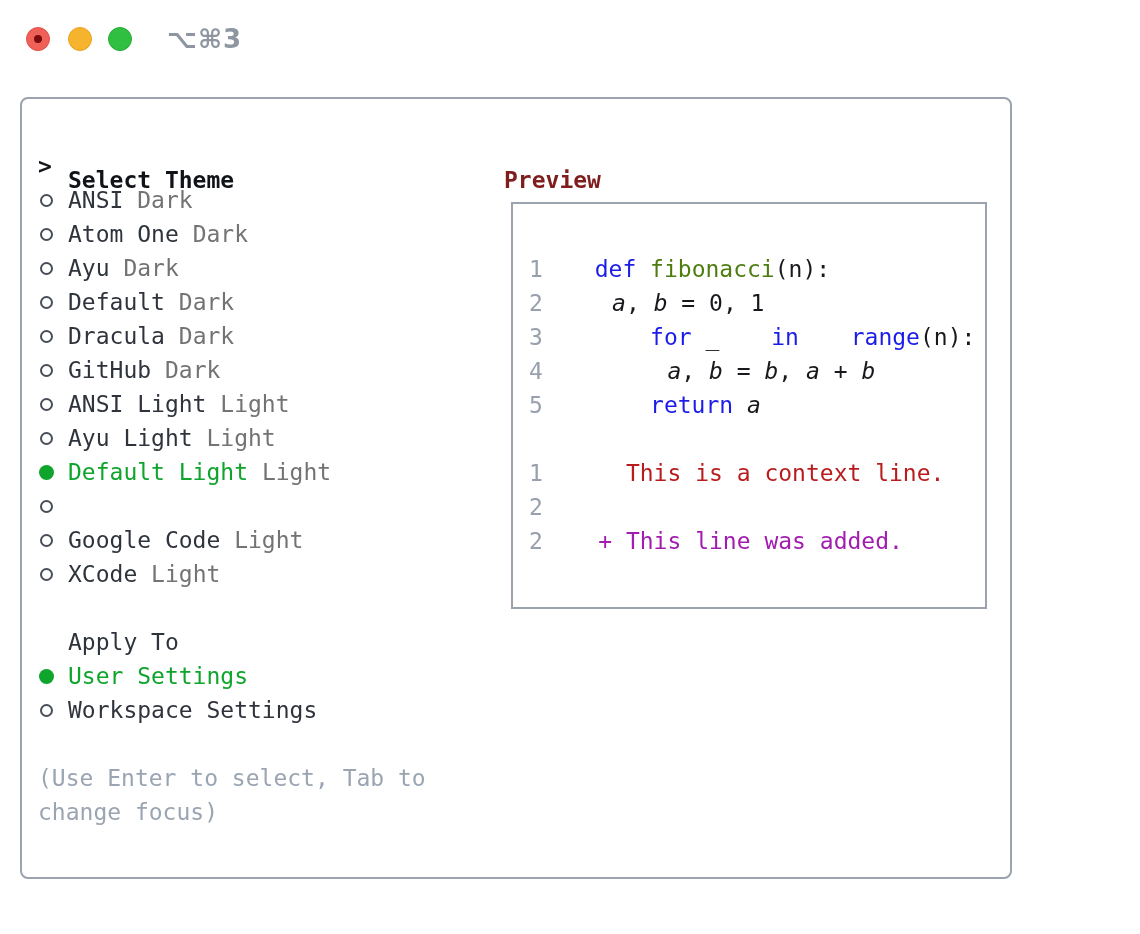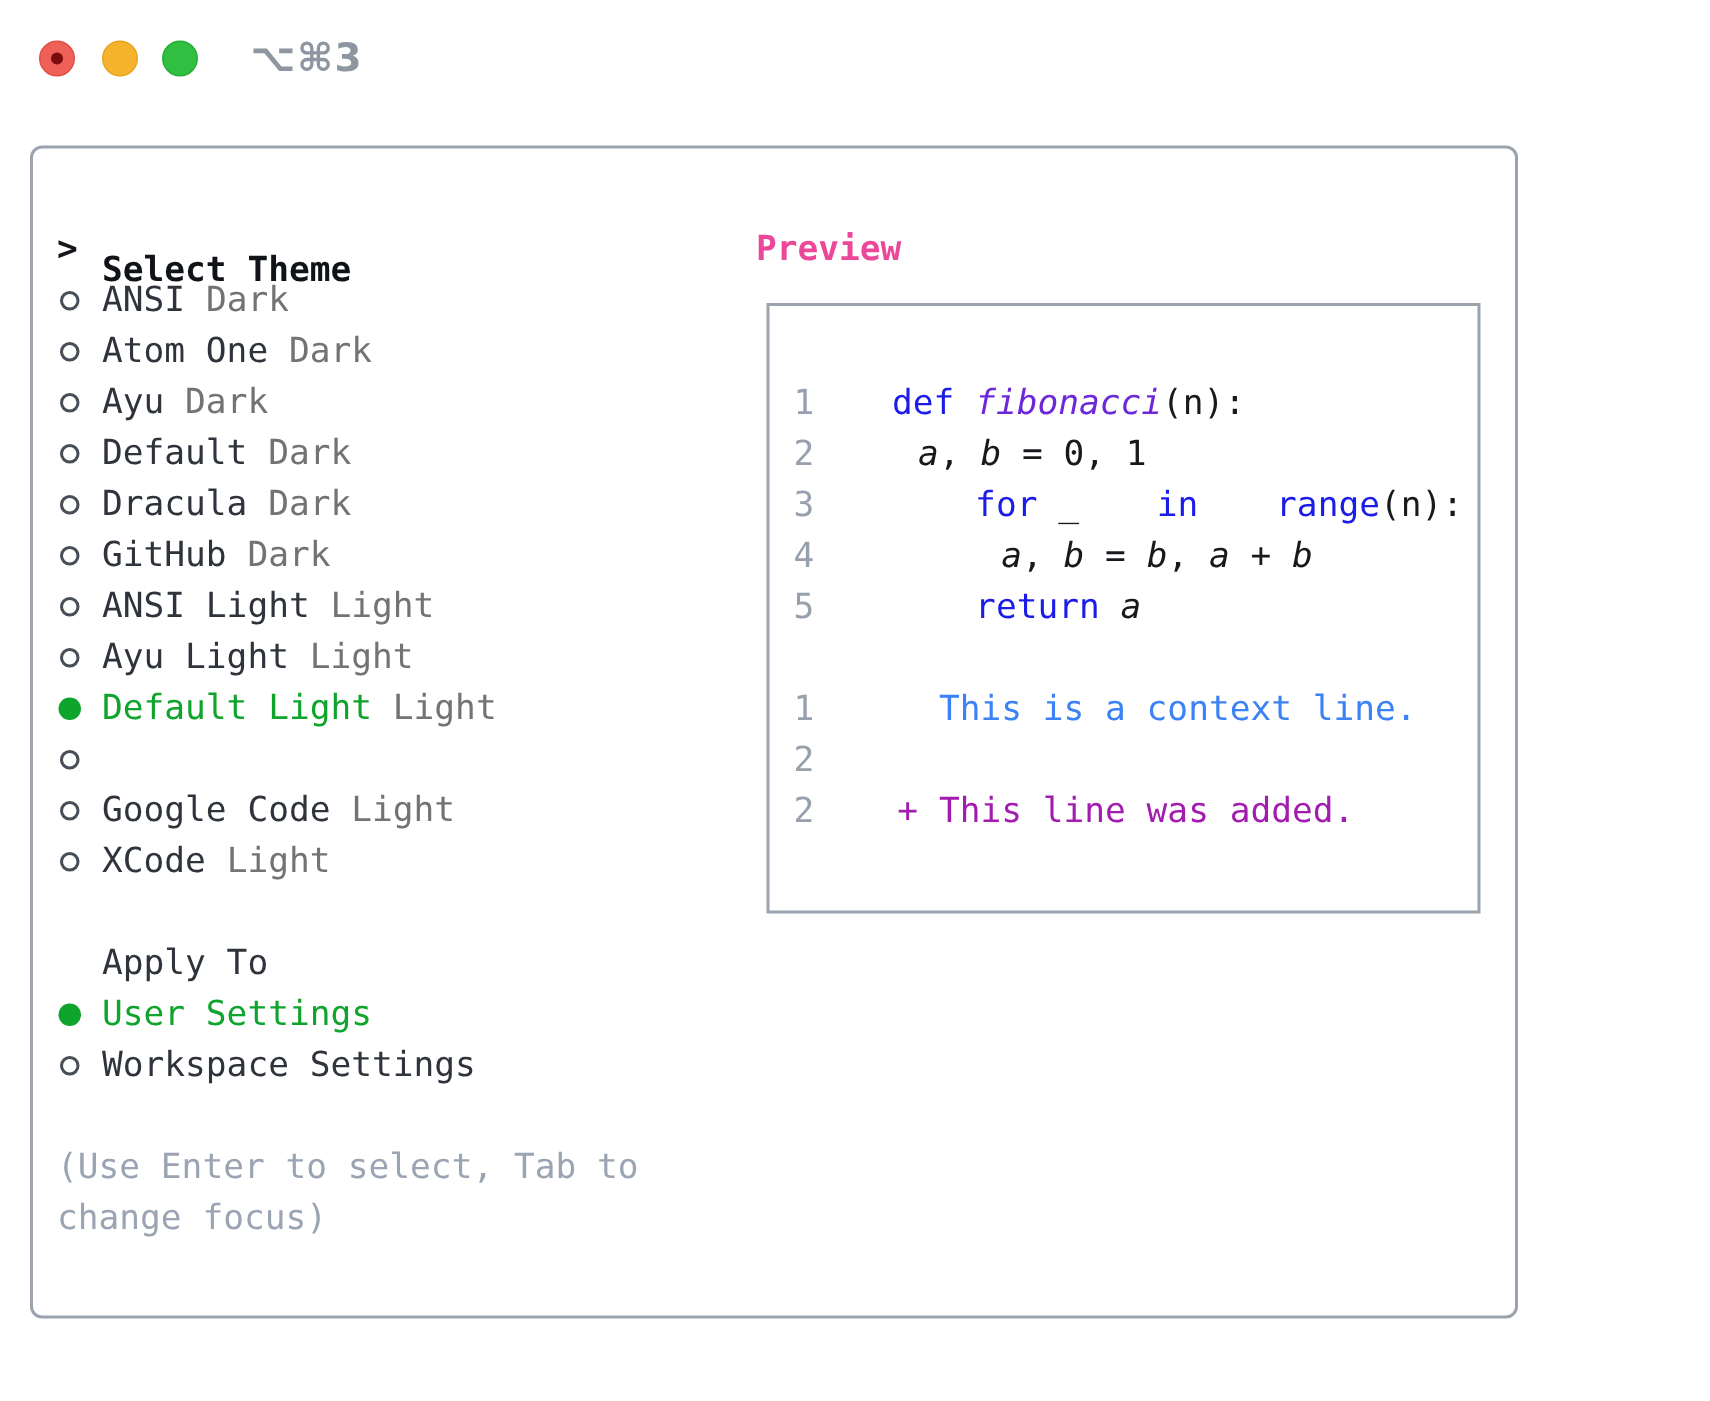--- a/index.html
+++ b/index.html
@@ -39,35 +39,35 @@
   .ring{width:13px;height:13px;border:2px solid #474e57;border-radius:50%;box-sizing:border-box;margin-left:2px;}
   .bullet{width:15px;height:15px;border-radius:50%;background:#0fa42c;margin-left:1px;}
   .chev{font-weight:bold;color:#14171b;font-size:23px;}
   .row .label{color:#2f343c;}
   .row .label .variant{color:#737373;}
   .row.header .label{font-weight:bold;color:#101317;margin-top:28px;}
   .row.selected .label{color:#0fa42c;}
   .row.hint{color:#9aa4b2;}
   
   .preview-title{
-    position:absolute;left:482px;top:50px;height:34px;display:flex;align-items:center;
-    font-size:23px;font-weight:bold;color:#ec4899;
+    position:absolute;left:482px;top:64px;height:34px;display:flex;align-items:center;
+    font-size:23px;font-weight:bold;color:#7f1d1d;
   }
   .preview-box{
     position:absolute;left:489px;top:103px;width:476px;height:407px;
     border:2px solid #9aa3ae;background:#ffffff;box-sizing:border-box;
     padding:48px 0 0 16px;overflow:hidden;
   }
   .pline{height:34px;display:flex;align-items:center;white-space:pre;font-size:23px;}
   .ln{display:inline-block;width:1ch;margin-right:1ch;color:#97a0ac;flex:0 0 auto;}
   .tok-plain{color:#17191d;}
   .tok-kw{color:#1c1ce8;margin-left:38px;}
-  .tok-fn{color:#6d28d9;font-style:italic;}
+  .tok-fn{color:#4d7c0f;}
   .tok-var{color:#17191d;font-style:italic;}
-  .tok-ctx{color:#3b82f6;}
+  .tok-ctx{color:#b91c1c;}
   .tok-del{color:#c5301d;}
   .tok-add{color:#a21caf;}
 </style>
 </head>
 <body>
 
 <div class="window">
 
   <div class="titlebar">
     <div class="traffic red">

